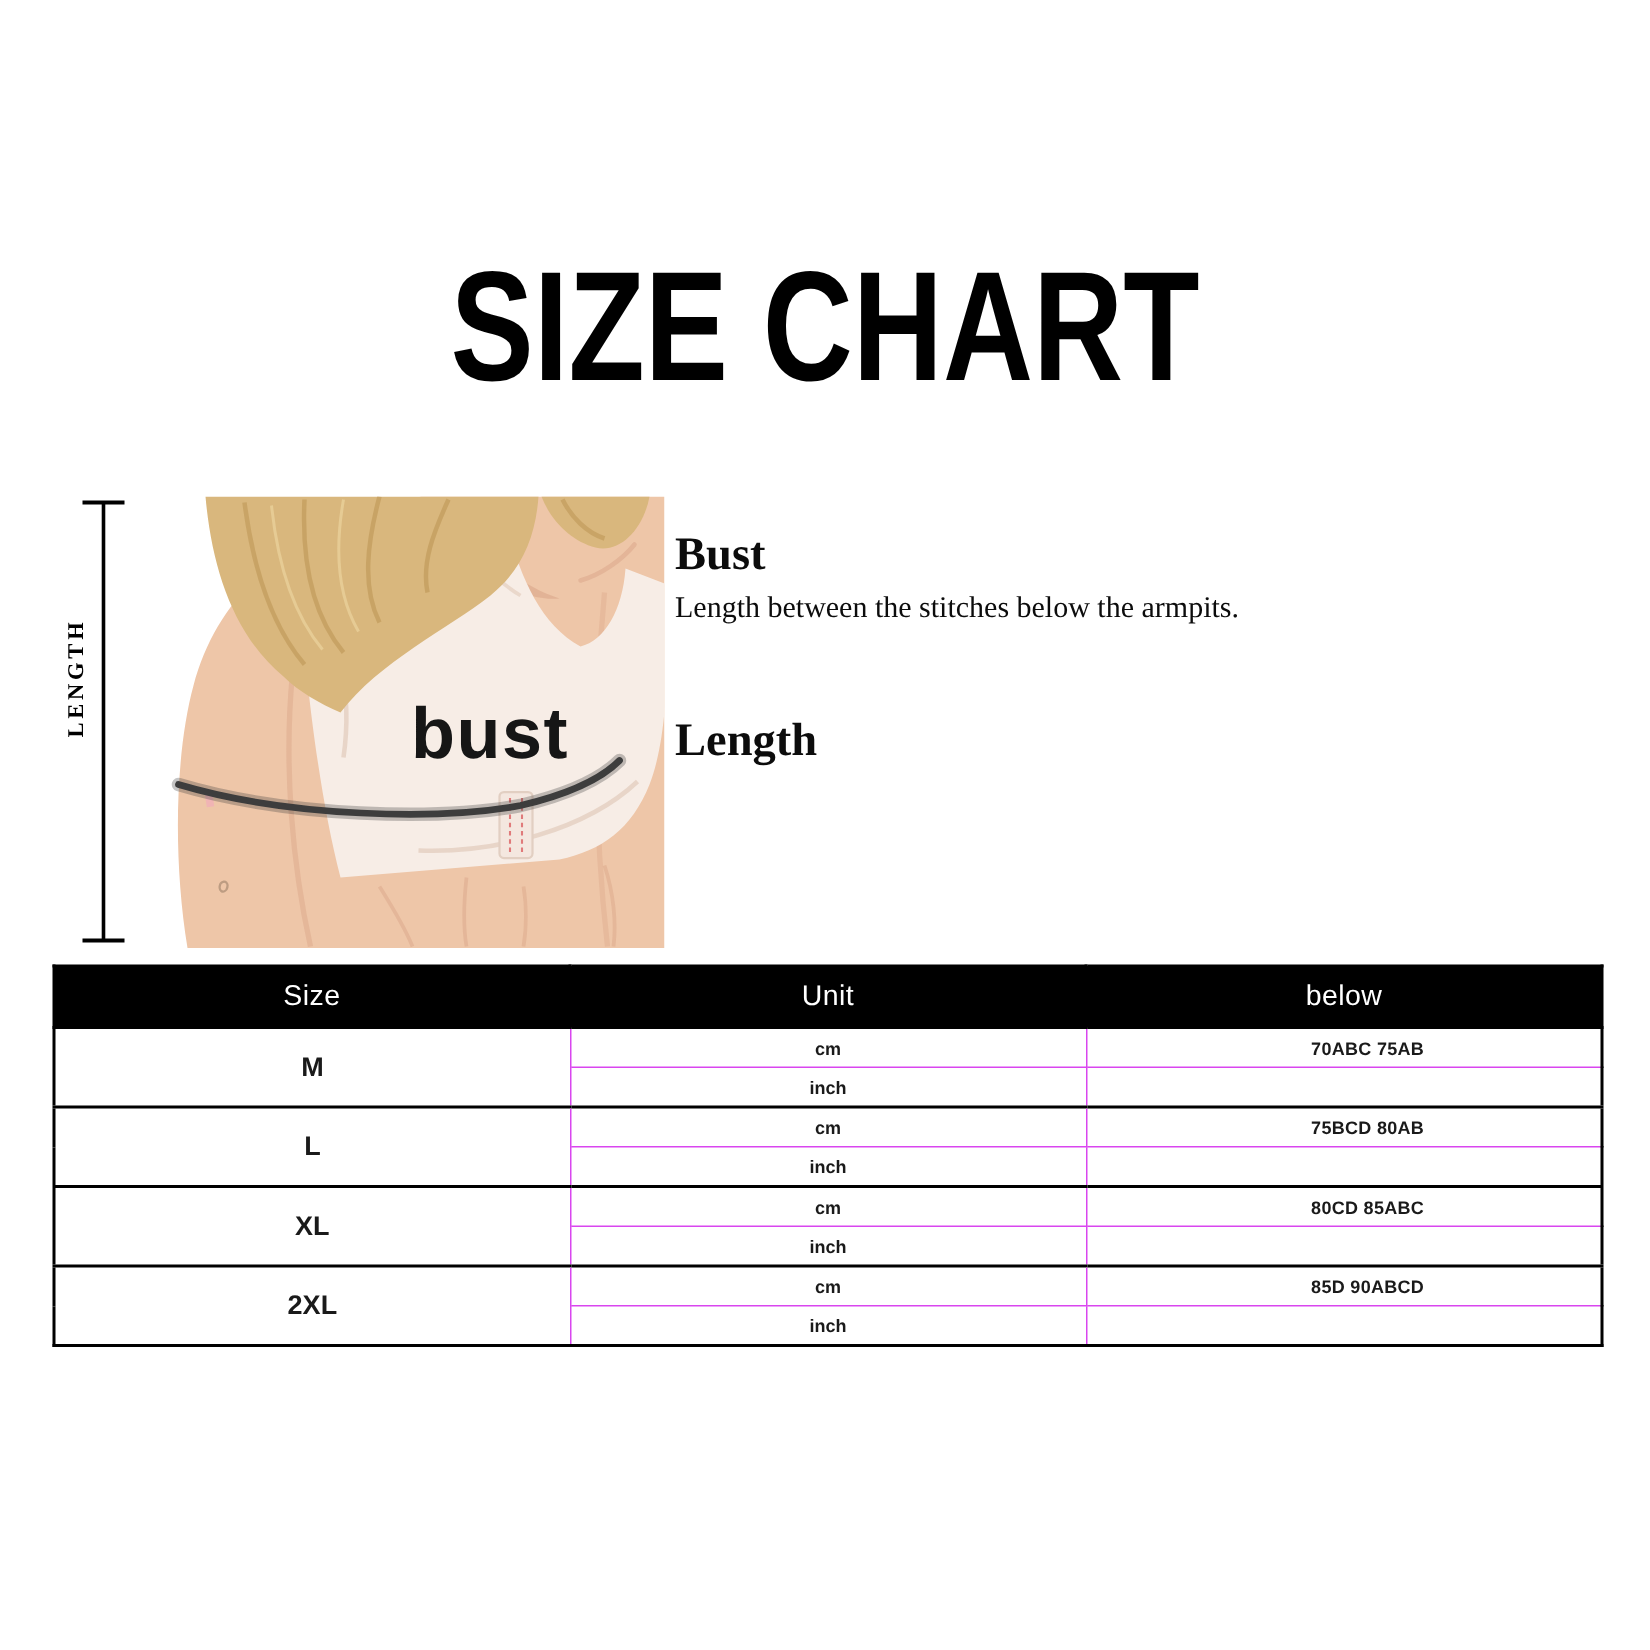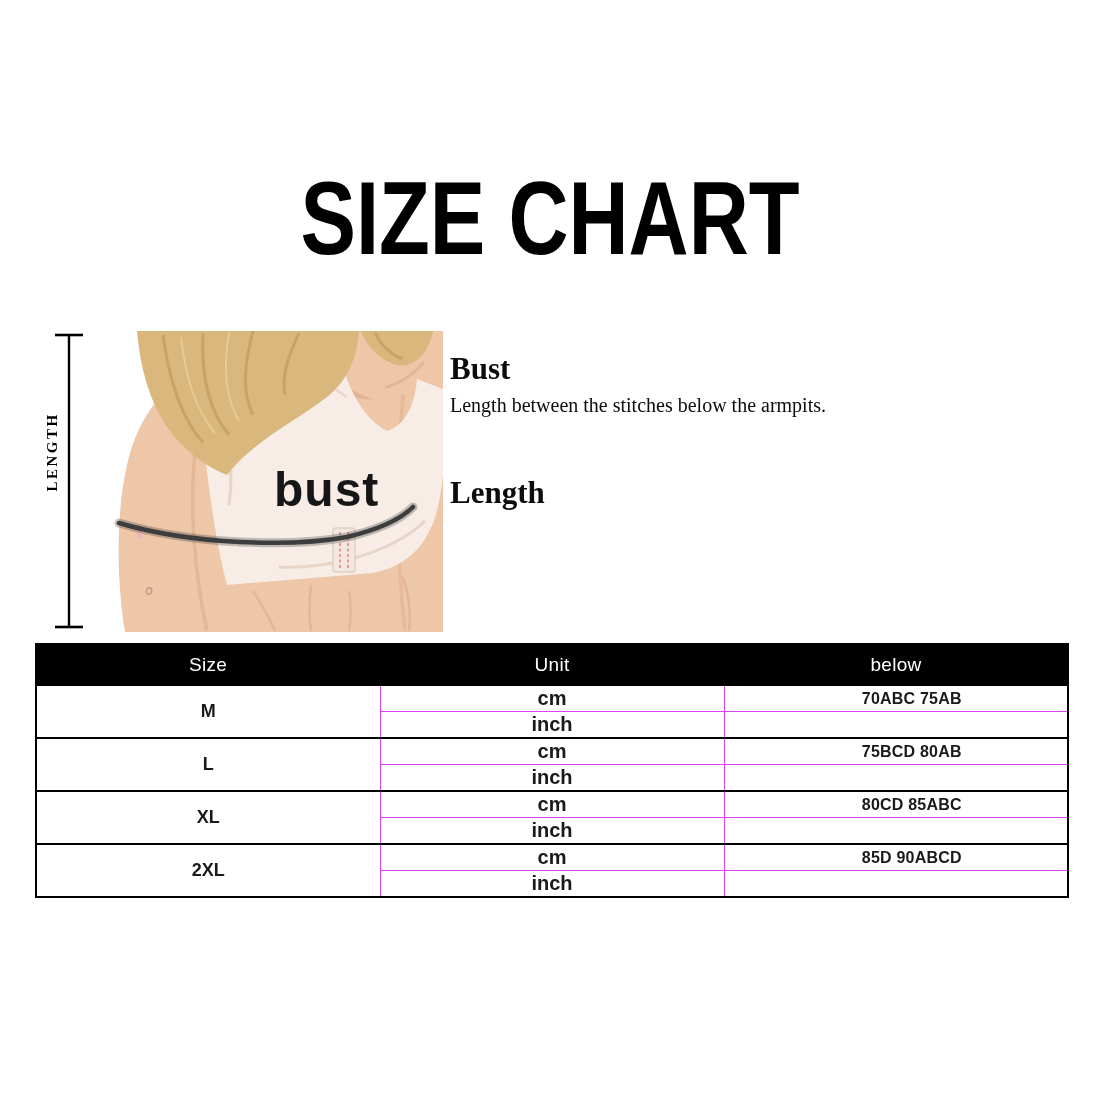--- a/index.html
+++ b/index.html
@@ -31,22 +31,22 @@
 
   
   table.size-table{position:absolute;left:35px;top:643px;width:1032px;
        border-collapse:collapse;table-layout:fixed;border:2px solid #000;}
   .size-table col{width:344px;}
   .size-table th{background:#000;color:#fff;font-size:19px;font-weight:400;
        height:37px;border:2px solid #000;letter-spacing:.3px;}
   .size-table td{border:1px solid #d946ef;height:25px;text-align:center;
        font-weight:700;color:#1a1a1a;padding:0;}
   .size-table td.size-cell{font-size:18px;}
-  .size-table td.unit-cell{font-size:20px;}
-  .size-table td.value-cell{font-size:16px;letter-spacing:.2px;padding-left:32px;}
+  .size-table td.unit-cell{font-size:12px;}
+  .size-table td.value-cell{font-size:12px;letter-spacing:.2px;padding-left:32px;}
   .size-table tr.group-start td{border-top:2px solid #000;}
 </style>
 </head>
 <body>
 
 <div class="title-wrap">
   <span>SIZE CHART</span>
 </div>
 
 <svg class="measure" width="34" height="300" viewBox="0 0 34 300">

